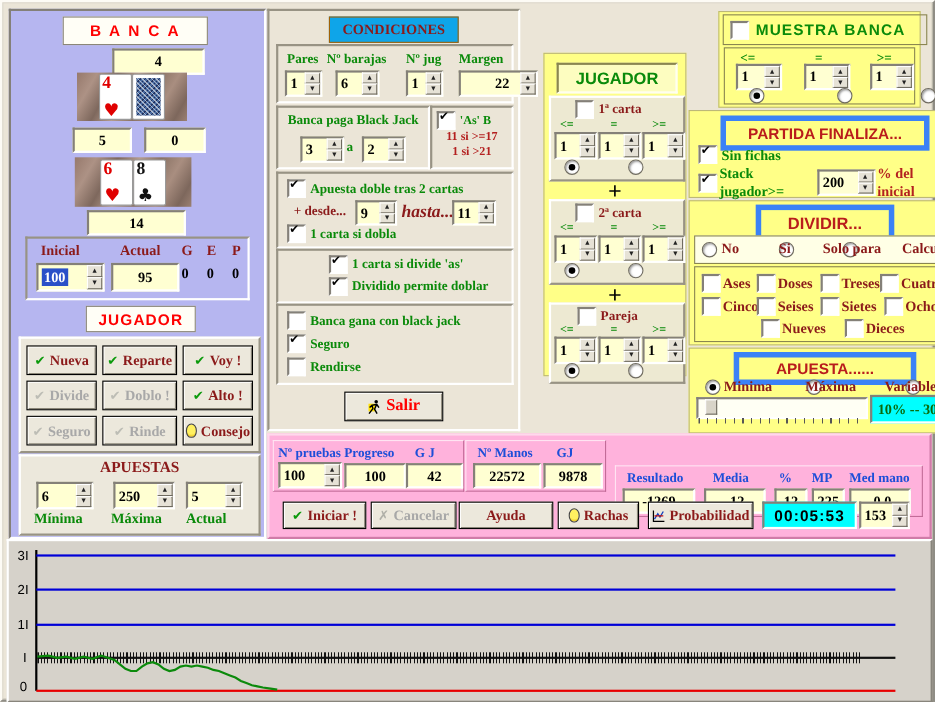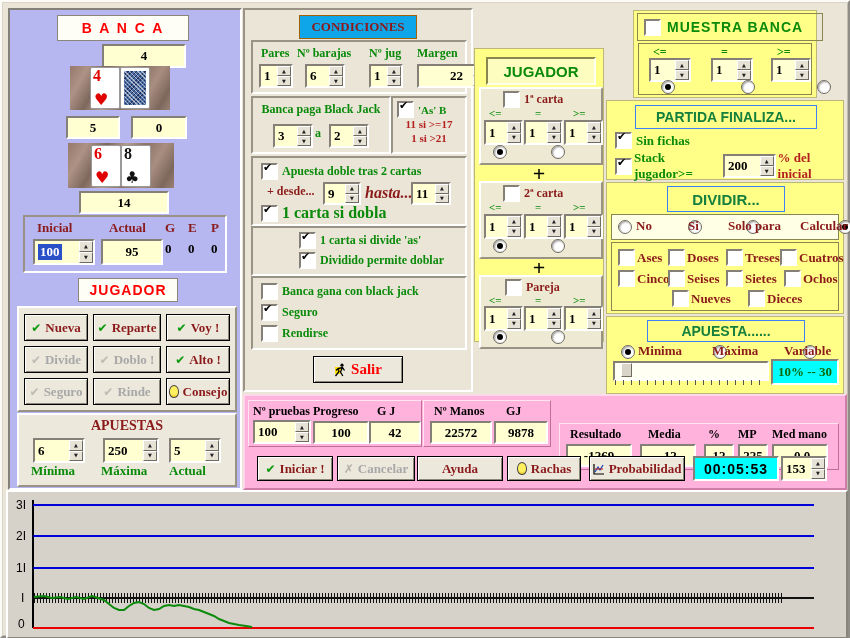--- a/index.html
+++ b/index.html
@@ -26,27 +26,27 @@
   
   .cb{width:13px;height:13px;background:#FFF;border:2px solid;flex:none;
       border-color:#848078 #FFFFFF #FFFFFF #848078;position:relative;display:inline-block;}
   .cb.on::after{content:"\2714";position:absolute;top:-4px;left:0;font:bold 11px "DejaVu Sans",sans-serif;color:#000;}
   .radio{width:12px;height:12px;border-radius:50%;background:#FFF;border:1px solid #6F6B60;flex:none;
       box-shadow:inset 1px 1px 2px rgba(0,0,0,.4);position:relative;display:inline-block;}
   .radio.on::after{content:"";position:absolute;inset:3px;background:#000;border-radius:50%;}
   
   .dr{color:#8B1A1A;font:bold 13px "Liberation Serif",serif;}
   .gr{color:#0A8A0A;font:bold 13px "Liberation Serif",serif;}
-  .dg{color:#000000;font:bold 12px "Liberation Serif",serif;text-align:right;}
+  .dg{color:#1d4ed8;font:bold 12px "Liberation Serif",serif;text-align:right;}
   .crim{color:#B42020;font:bold 12px "Liberation Serif",serif;}
   .redtitle{background:#FFFEF6;border:1px solid #8A8678;color:#FF0000;
     font:bold 14px "Liberation Sans",sans-serif;letter-spacing:2px;
     display:flex;align-items:center;justify-content:center;}
-  .gtitle{color:#15803d;font:bold 14px "Liberation Sans",sans-serif;
-    display:flex;align-items:center;justify-content:center;border:1px solid #3b82f6;}
+  .gtitle{color:#b91c1c;font:bold 14px "Liberation Sans",sans-serif;
+    display:flex;align-items:center;justify-content:center;border:5px solid #3b82f6;}
   
   .btn{background:#ECE8DC;border:1px solid #000;
     box-shadow:inset 1px 1px 0 #FFF, inset -1px -1px 0 #8A8678;
     font:bold 13px "Liberation Serif",serif;color:#8B1A1A;
     display:flex;align-items:center;justify-content:center;gap:4px;cursor:default;}
   .btn.dis{color:#A8A8A8;}
   .check::before{content:"\2714";color:#0C9A0C;font:bold 12px "DejaVu Sans",sans-serif;}
   .btn.dis .check::before{color:#BDBDB5;}
   .xicon::before{content:"\2717";color:#B0B0A8;font:bold 12px "DejaVu Sans",sans-serif;}
   .bulb{width:8px;height:11px;border:1px solid #444;border-radius:50% 50% 45% 45%;
@@ -59,21 +59,21 @@
     position:relative;flex:none;}
   .pcard .rank{position:absolute;top:-1px;left:2px;font:bold 16px "Liberation Serif",serif;}
   .pcard .suit{position:absolute;bottom:0;left:3px;font-size:16px;line-height:16px;font-family:"DejaVu Sans",sans-serif;}
   .redc{color:#E00000;} .blkc{color:#111;}
   .pcard.back{display:flex;align-items:center;justify-content:center;}
   .pat{width:22px;height:34px;background:#4A6CA0;
     background-image:repeating-linear-gradient(45deg,rgba(255,255,255,.55) 0 1px,transparent 1px 3px),
                      repeating-linear-gradient(-45deg,rgba(0,0,40,.55) 0 1px,transparent 1px 3px);}
   .row{display:flex;align-items:center;gap:4px;}
   .plus{font:bold 22px "Liberation Serif",serif;color:#000;text-align:center;}
-  .ycol{background:#FFFF87;border:1px solid #BDB878;}
+  .ycol{background:#FFFF87;border:1px solid #BDB878;margin-left:20px;}
   .pinkbox{border:1px solid;border-color:#FFE4F2 #C26C98 #C26C98 #FFE4F2;}
   .cyan{background:#00FFFF;border:2px solid;border-color:#848078 #FFFFFF #FFFFFF #848078;
     display:flex;align-items:center;justify-content:center;}
 </style>
 </head>
 <body>
 
 <div class="frame"></div>
 
 <div class="a sunk" style="left:8px;top:8px;width:230px;height:478px;background:#B6B6F0;">
@@ -285,21 +285,21 @@
     <span class="a dr" style="left:112px;top:26px;font-size:16px;font-style:italic;">hasta...</span>
     <div class="a spin" style="left:158px;top:24px;width:36px;height:19px;">
         <span class="v">11</span>
         <span class="btns">
           <span class="sb up"></span>
           <span class="sb dn"></span>
         </span>
       </div>
     <div class="a row" style="left:8px;top:46px;">
       <span class="cb on"></span>
-      <span class="gr" style="font-size:16px;">1 carta si dobla</span>
+      <span class="gr" style="font-size:12px;">1 carta si dobla</span>
     </div>
   </div>
 
   <div class="a etch" style="left:6px;top:216px;width:212px;height:46px;">
     <div class="a row" style="left:46px;top:4px;">
       <span class="cb on"></span>
       <span class="gr" style="font-size:12px;">1 carta si divide 'as'</span>
     </div>
     <div class="a row" style="left:46px;top:24px;">
       <span class="cb on"></span>

